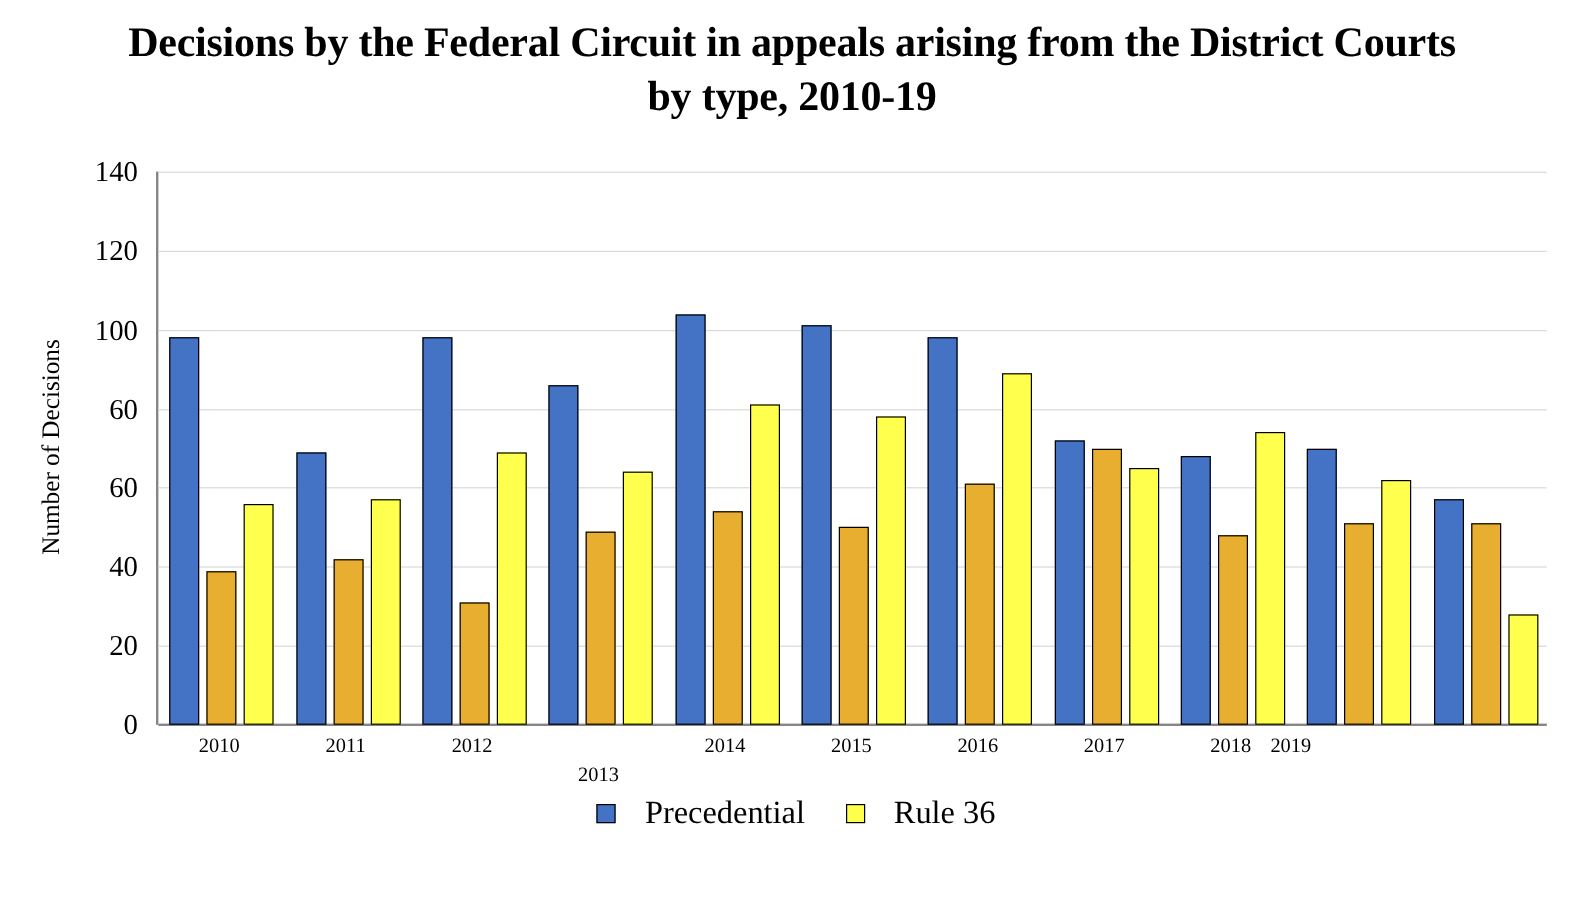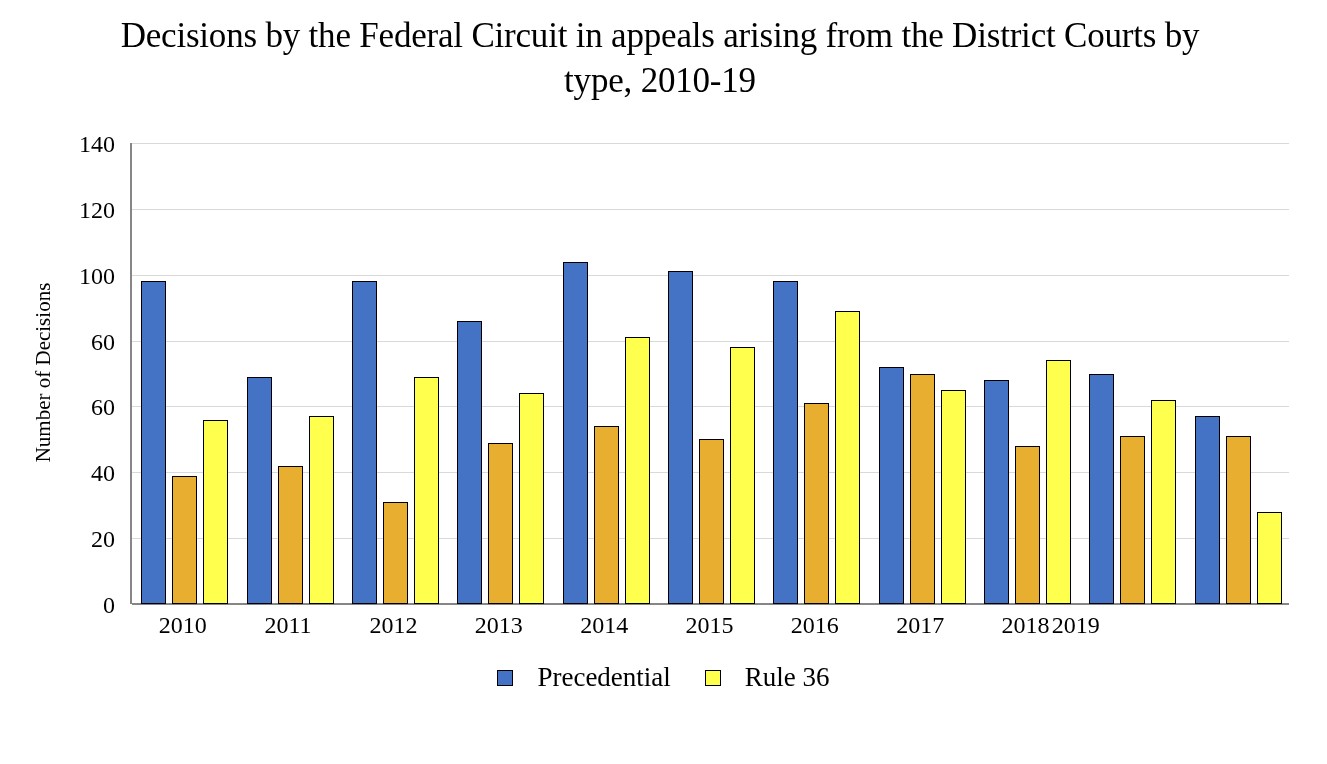--- a/index.html
+++ b/index.html
@@ -21,21 +21,21 @@
     box-sizing: border-box;
   }
   
   #chart-title {
     position: absolute;
     left: 100px;
     top: 14px;
     width: 1120px;
     text-align: center;
     font-size: 35px;
-    font-weight: normal;
+    font-weight: bold;
     line-height: 1.28;
     letter-spacing: -0.2px;
   }
   
   #y-axis-label {
     position: absolute;
     left: -67px;
     top: 360px;
     width: 220px;
     text-align: center;
@@ -85,21 +85,21 @@
     border: 1px solid #000000;
     box-sizing: border-box;
   }
   .bar.s0 { background: #4472c4; }
   .bar.s1 { background: #e8ae2f; }
   .bar.s2 { background: #ffff4d; }
   .x-tick-label {
     position: absolute;
     top: 612px;
     text-align: center;
-    font-size: 24px;
+    font-size: 17px;
     line-height: 1.15;
   }
   
   #legend {
     position: absolute;
     left: 0;
     right: 0;
     top: 662px;
     display: flex;
     justify-content: center;
@@ -216,21 +216,21 @@
     <div class="y-tick-label" style="top: 593px;">0</div>
     <div class="x-tick-label" style="left: 130px; width: 105.364px;">
       <div>2010</div>
     </div>
     <div class="x-tick-label" style="left: 235.364px; width: 105.364px;">
       <div>2011</div>
     </div>
     <div class="x-tick-label" style="left: 340.727px; width: 105.364px;">
       <div>2012</div>
     </div>
-    <div class="x-tick-label" style="left: 446.091px; width: 105.364px;">
+    <div class="x-tick-label" style="left: 446.091px; width: 105.364px; margin-top: 24px;">
       <div>2013</div>
     </div>
     <div class="x-tick-label" style="left: 551.455px; width: 105.364px;">
       <div>2014</div>
     </div>
     <div class="x-tick-label" style="left: 656.818px; width: 105.364px;">
       <div>2015</div>
     </div>
     <div class="x-tick-label" style="left: 762.182px; width: 105.364px;">
       <div>2016</div>

